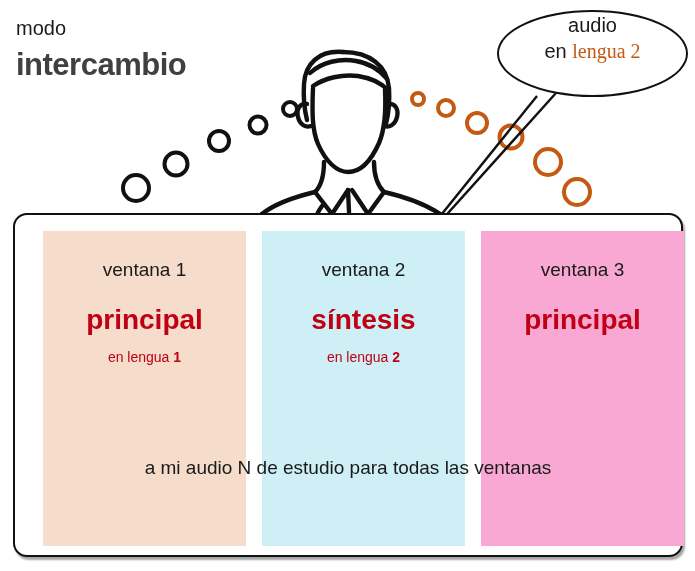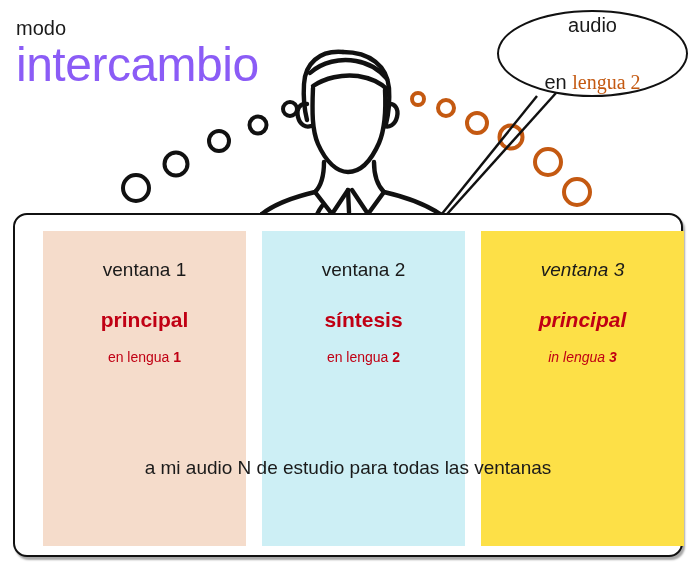--- a/index.html
+++ b/index.html
@@ -20,23 +20,23 @@
     left: 16px; top: 16px;
     z-index: 5;
   }
   #title-modo {
     font-size: 20px;
     color: #1a1a1a;
     line-height: 24px;
     letter-spacing: 0px;
   }
   #title-intercambio {
-    font-size: 48px;
-    font-weight: normal;
-    color: #8b5cf6;
+    font-size: 31px;
+    font-weight: bold;
+    color: #404040;
     line-height: 54px;
     margin-top: -2px;
     letter-spacing: -0.5px;
   }
 
   
   #illustration {
     position: absolute;
     left: 0; top: 0;
     width: 695px; height: 571px;
@@ -49,21 +49,21 @@
     position: absolute;
     left: 497px; top: 10px;
     width: 191px; height: 87px;
     border: 2.4px solid #111111;
     border-radius: 50% / 50%;
     background: #ffffff;
     z-index: 6;
     display: flex;
     flex-direction: column;
     align-items: center;
-    justify-content: space-between;
+    justify-content: flex-start;
   }
   #speech-bubble .bubble-line {
     font-size: 20px;
     line-height: 26px;
     color: #1a1a1a;
     white-space: nowrap;
   }
   #speech-bubble .hl-orange { color: #C45911; font-family: Liberation Serif, serif; }
 
   
@@ -94,21 +94,21 @@
   .col-blue  { background: #CDEFF5; }
 
   .col-heading {
     text-align: center;
     font-size: 19px;
     color: #1a1a1a;
     line-height: 24px;
   }
   .col-mode {
     text-align: center;
-    font-size: 21px;
+    font-size: 28px;
     font-weight: bold;
     color: #C00014;
     line-height: 26px;
     margin-top: 25px;
   }
   .col-lang {
     text-align: center;
     font-size: 14px;
     color: #C00014;
     line-height: 24px;
@@ -216,22 +216,21 @@
       <div class="col-mode">principal</div>
       <div class="col-lang"><span>en lengua </span><b>1</b></div>
     </div>
 
     <div class="window-col col-blue" style="background: rgb(205, 239, 245);">
       <div class="col-heading">ventana 2</div>
       <div class="col-mode">síntesis</div>
       <div class="col-lang"><span>en lengua </span><b>2</b></div>
     </div>
 
-    <div class="window-col col-peach" style="background: #fde047; font-style: italic;">
+    <div class="window-col col-peach" style="background: #f9a8d4;">
       <div class="col-heading">ventana 3</div>
       <div class="col-mode">principal</div>
-      <div class="col-lang"><span>in lengua </span><b>3</b></div>
     </div>
 
   </div>
 
   <div id="panel-note">a mi audio N de estudio para todas las ventanas</div>
 </div>
 
 </body></html>

